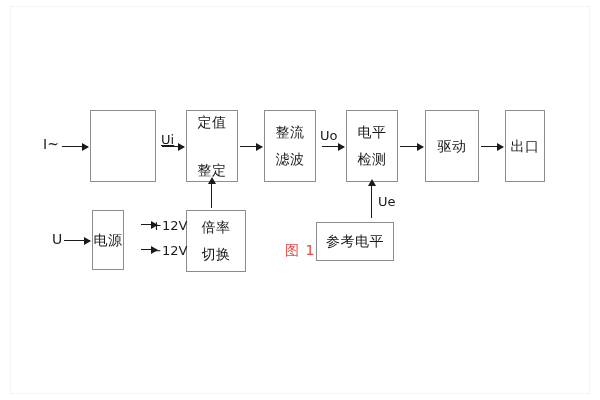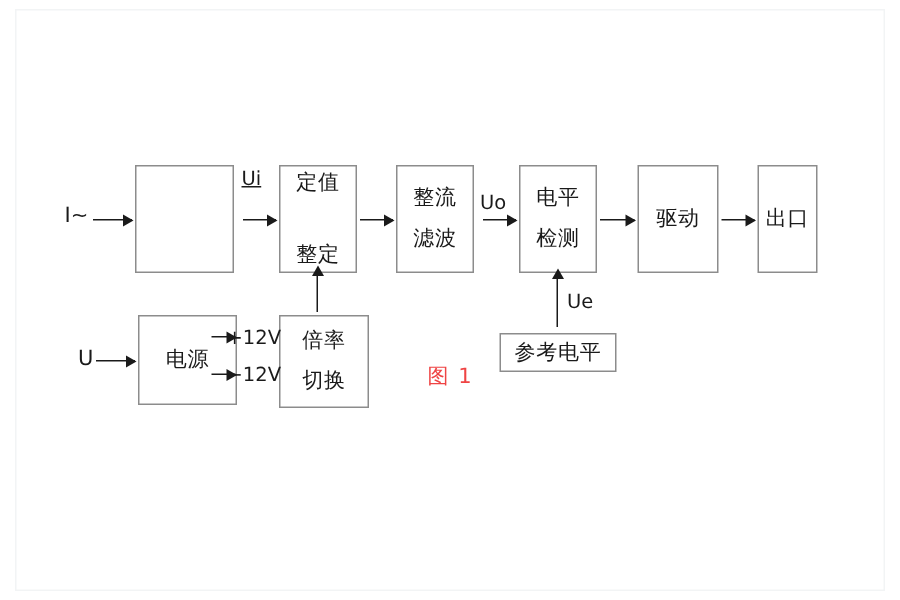--- a/index.html
+++ b/index.html
@@ -89,33 +89,33 @@
       <div class="blk" style="left: 346px; top: 110px; width: 52px; height: 72px;">
         <span class="ln">电平</span>
         <span class="ln">检测</span>
       </div>
       <div class="blk" style="left: 425px; top: 110px; width: 54px; height: 72px;">
         <span class="ln">驱动</span>
       </div>
       <div class="blk" style="left: 505px; top: 110px; width: 40px; height: 72px;">
         <span class="ln">出口</span>
       </div>
-      <div class="blk" style="left: 92px; top: 210px; width: 66px; height: 60px;">
+      <div class="blk" style="left: 92px; top: 210px; width: 32px; height: 60px;">
         <span class="ln">电源</span>
       </div>
       <div class="blk" style="left: 186px; top: 210px; width: 60px; height: 62px;">
         <span class="ln">倍率</span>
         <span class="ln">切换</span>
       </div>
-      <div class="blk" style="left: 333px; top: 222px; width: 78px; height: 26px;">
+      <div class="blk" style="left: 316px; top: 222px; width: 78px; height: 39px;">
         <span class="ln">参考电平</span>
       </div>
       <div class="lbl" style="left: 43px; top: 136px;">I~</div>
       <div class="lbl" style="left: 52px; top: 231px;">U</div>
-      <div class="lbl small" style="left: 161px; top: 112px; text-decoration: underline;">Ui</div>
+      <div class="lbl small" style="left: 161px; top: 132px; text-decoration: underline;">Ui</div>
       <div class="lbl small" style="left: 320px; top: 128px;">Uo</div>
       <div class="lbl small" style="left: 378px; top: 194px;">Ue</div>
       <div class="lbl small" style="left: 151px; top: 218px;">+12V</div>
       <div class="lbl small" style="left: 151px; top: 243px;">−12V</div>
       <div class="harrow" style="left: 62px; top: 146px; width: 26px;"></div>
       <div class="harrow" style="left: 162px; top: 146px; width: 22px;"></div>
       <div class="harrow" style="left: 240px; top: 146px; width: 22px;"></div>
       <div class="harrow" style="left: 322px; top: 146px; width: 22px;"></div>
       <div class="harrow" style="left: 400px; top: 146px; width: 23px;"></div>
       <div class="harrow" style="left: 481px; top: 146px; width: 22px;"></div>

